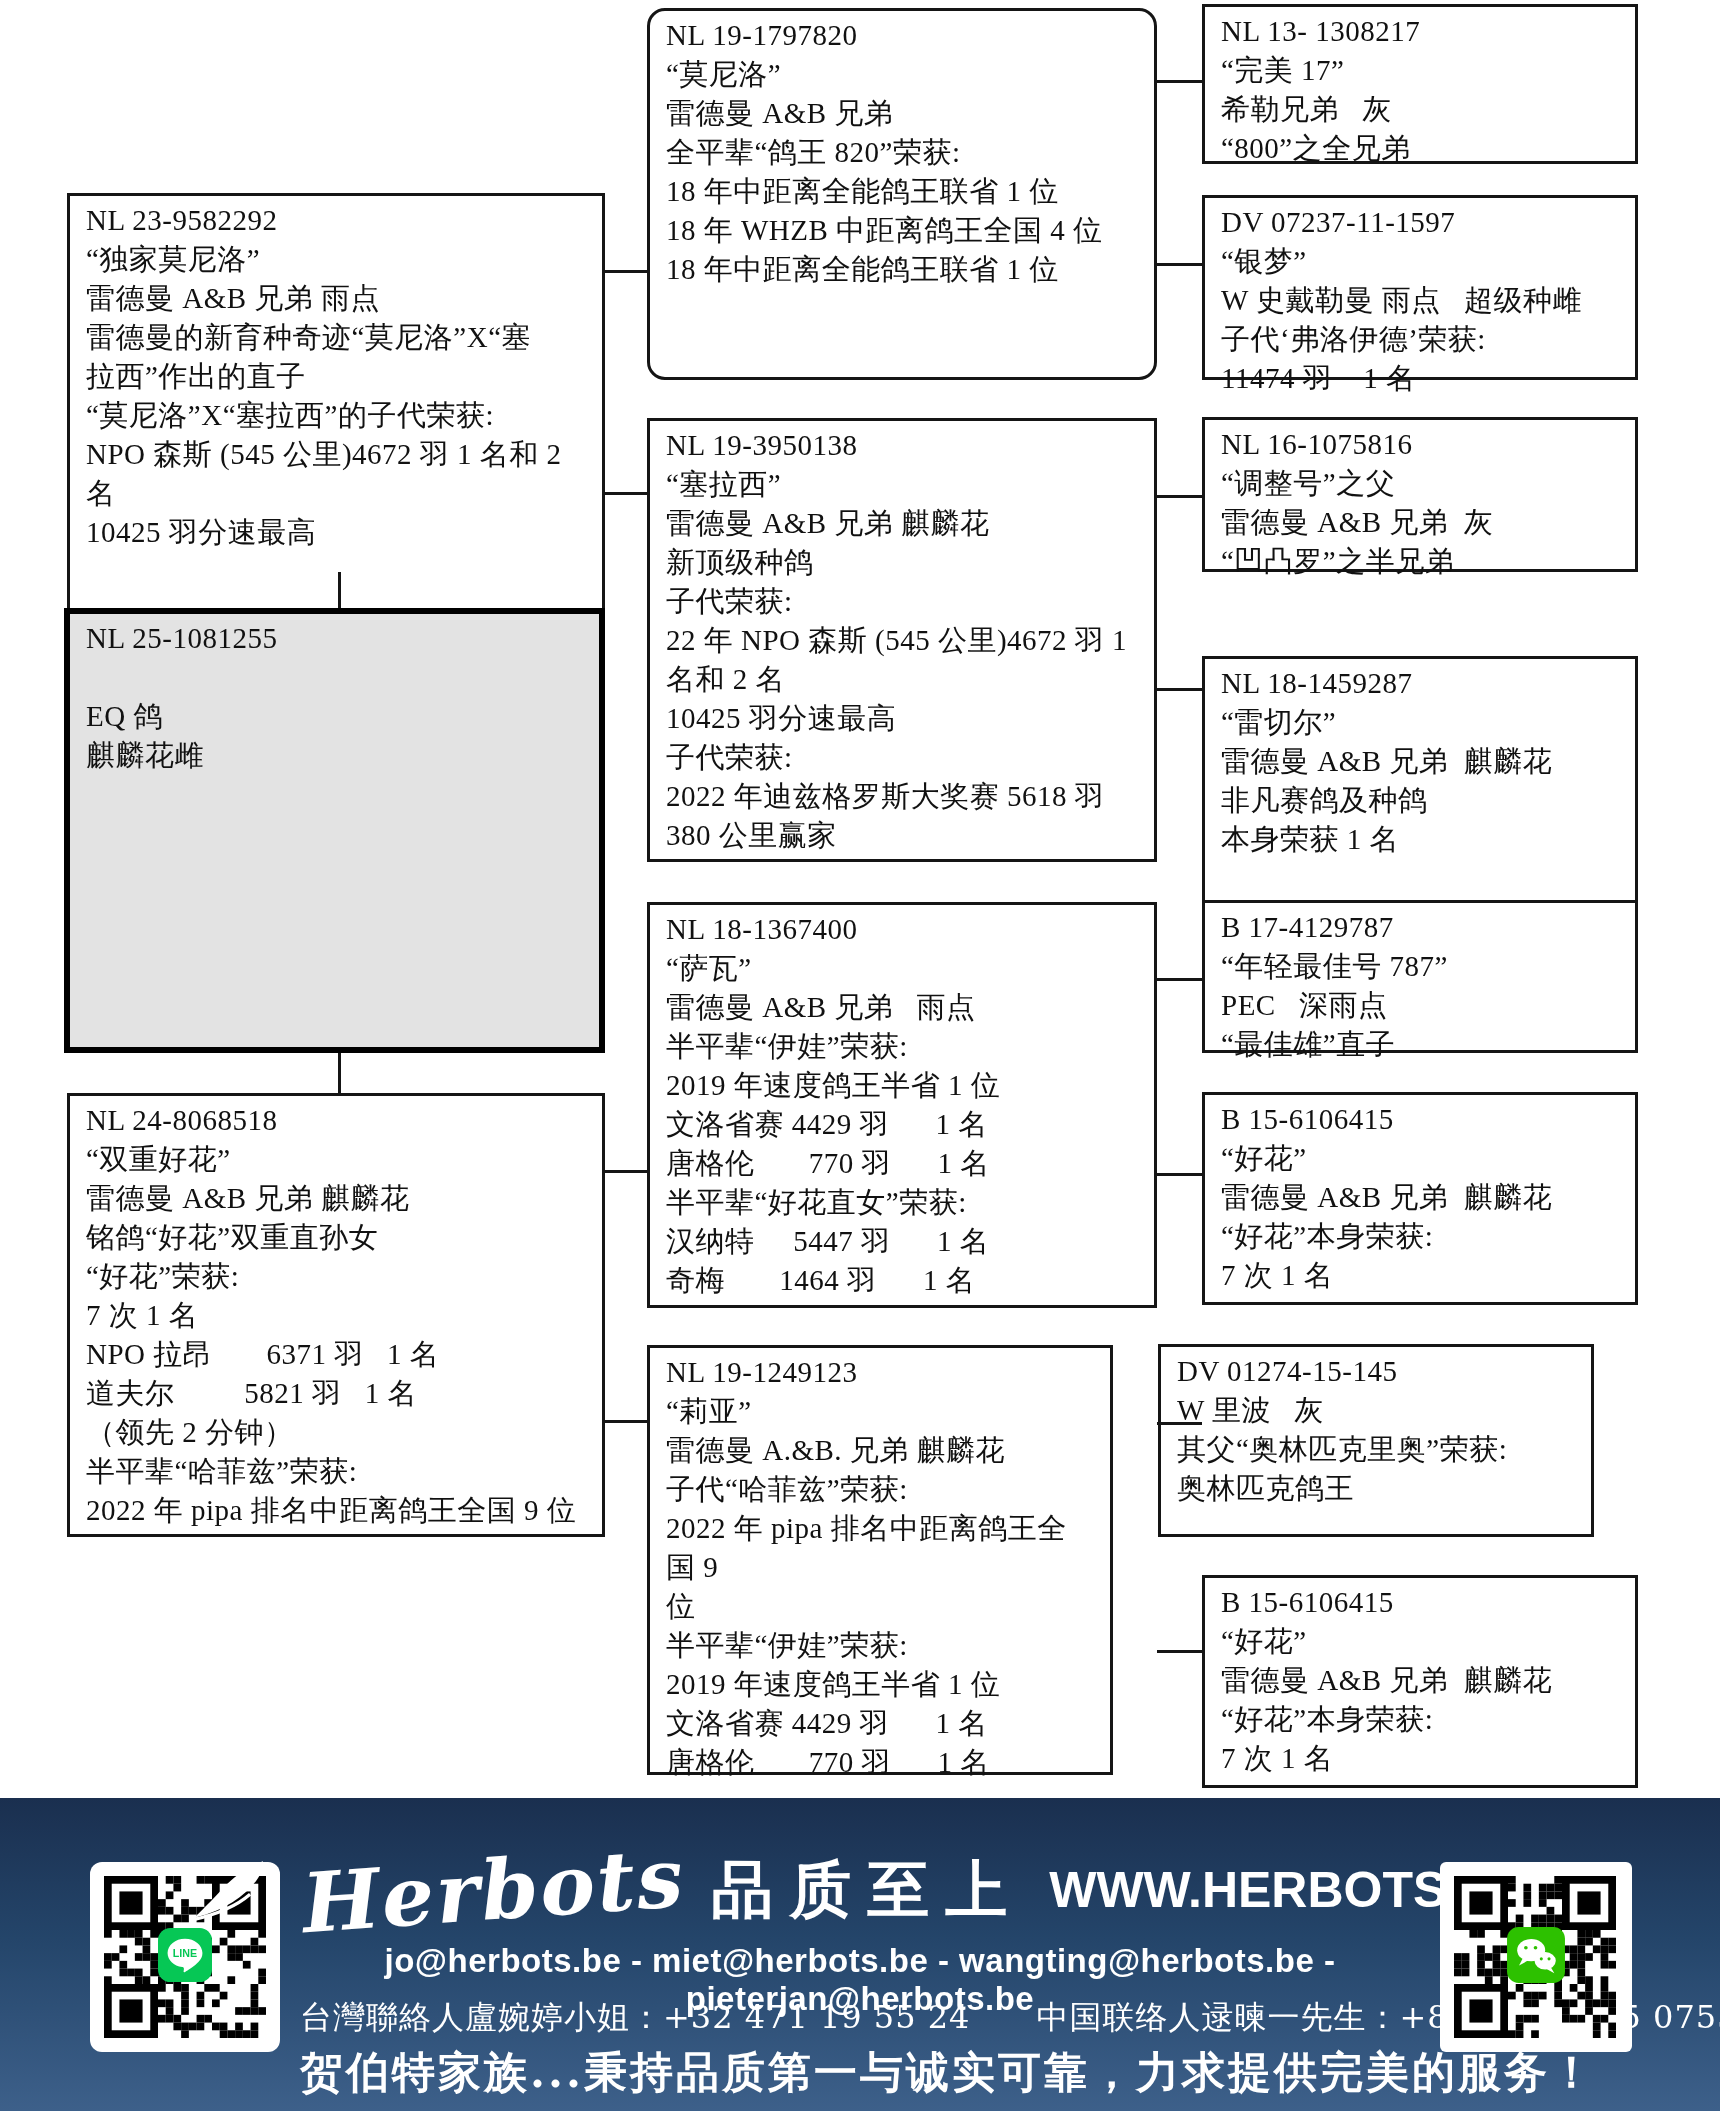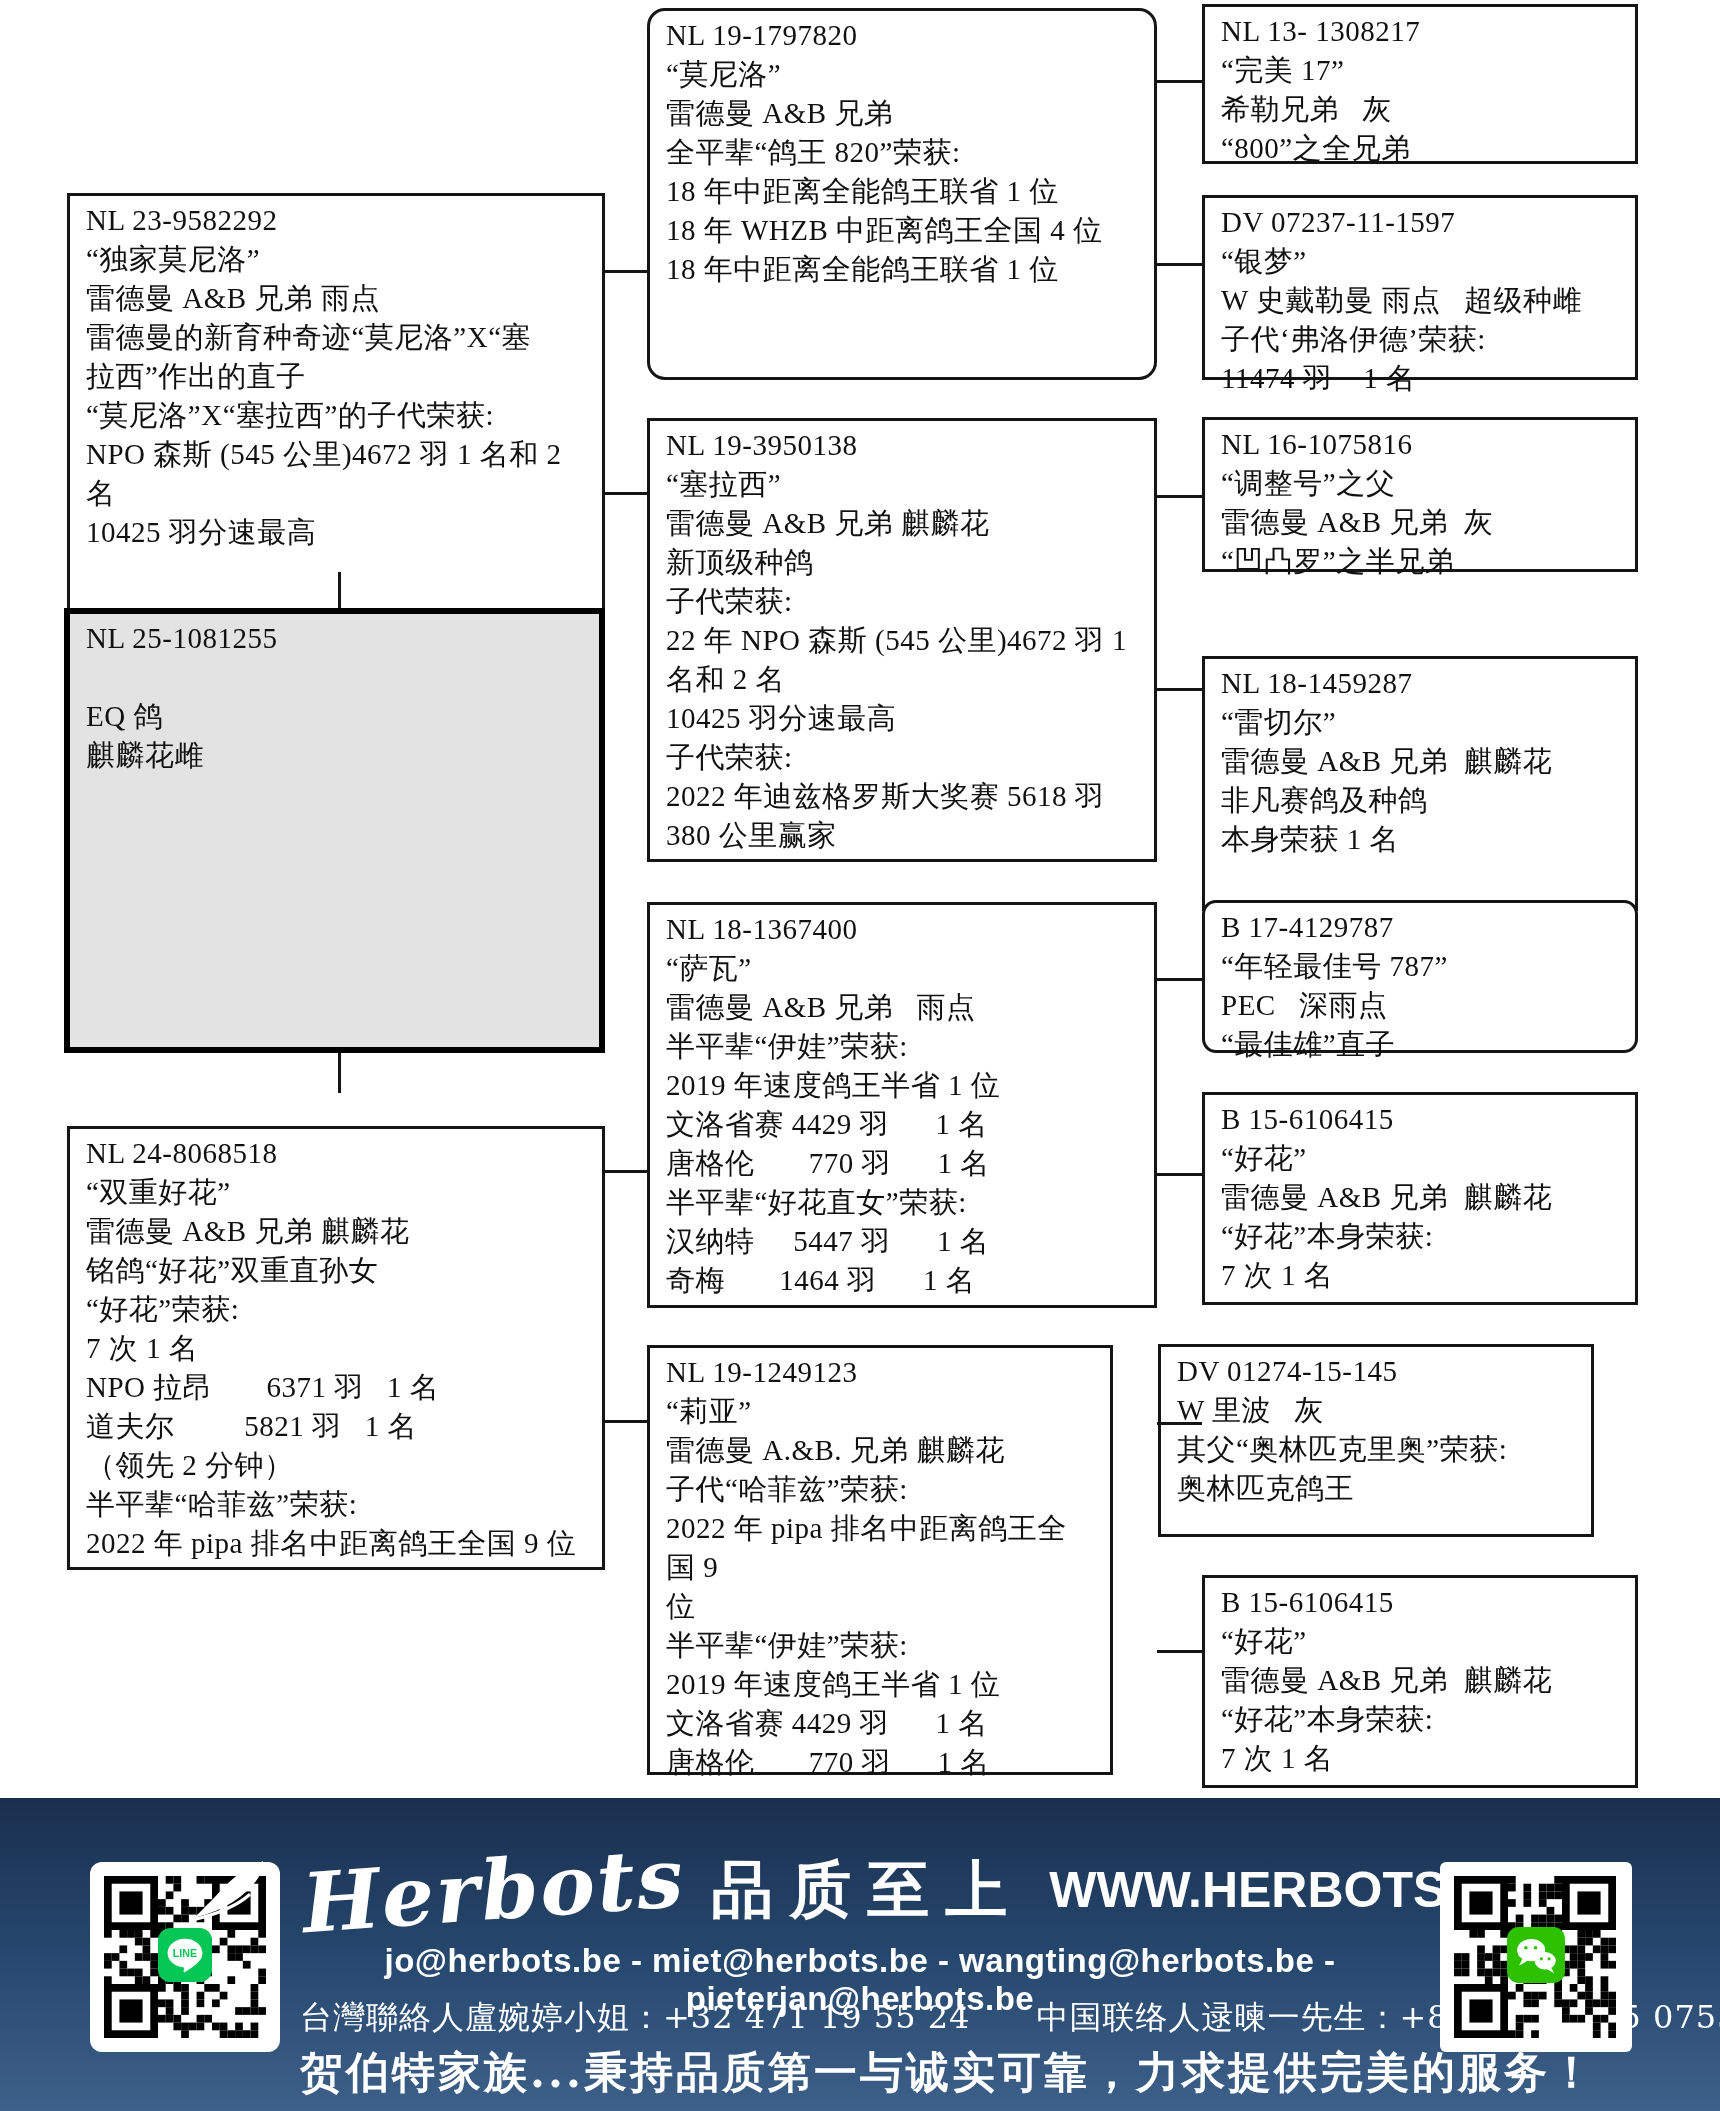--- a/index.html
+++ b/index.html
@@ -51,21 +51,21 @@
 “莫尼洛”X“塞拉西”的子代荣获:
 NPO 森斯 (545 公里)4672 羽 1 名和 2
 名
 10425 羽分速最高</div>
 
   <div class="node subject" style="left:64px;top:608px;width:541px;height:445px;">NL 25-1081255
 
 EQ 鸽
 麒麟花雌</div>
 
-  <div class="node" style="left:67px;top:1093px;width:538px;height:444px;margin-top:33px;">NL 24-8068518
+  <div class="node" style="left:67px;top:1093px;width:538px;height:444px;">NL 24-8068518
 “双重好花”
 雷德曼 A&amp;B 兄弟 麒麟花
 铭鸽“好花”双重直孙女
 “好花”荣获:
 7 次 1 名
 NPO 拉昂       6371 羽   1 名
 道夫尔         5821 羽   1 名
 （领先 2 分钟）
 半平辈“哈菲兹”荣获:
 2022 年 pipa 排名中距离鸽王全国 9 位</div>
@@ -127,21 +127,21 @@
 “调整号”之父
 雷德曼 A&amp;B 兄弟  灰
 “凹凸罗”之半兄弟</div>
 
   <div class="node" style="left:1202px;top:608px;width:436px;height:255px;margin-top:48px;">NL 18-1459287
 “雷切尔”
 雷德曼 A&amp;B 兄弟  麒麟花
 非凡赛鸽及种鸽
 本身荣获 1 名</div>
 
-  <div class="node" style="left:1202px;top:900px;width:436px;height:153px;border-radius:14px;">B 17-4129787
+  <div class="node" style="left:1202px;top:900px;width:436px;height:153px;">B 17-4129787
 “年轻最佳号 787”
 PEC   深雨点
 “最佳雄”直子</div>
 
   <div class="node" style="left:1202px;top:1092px;width:436px;height:213px;">B 15-6106415
 “好花”
 雷德曼 A&amp;B 兄弟  麒麟花
 “好花”本身荣获:
 7 次 1 名</div>
 

